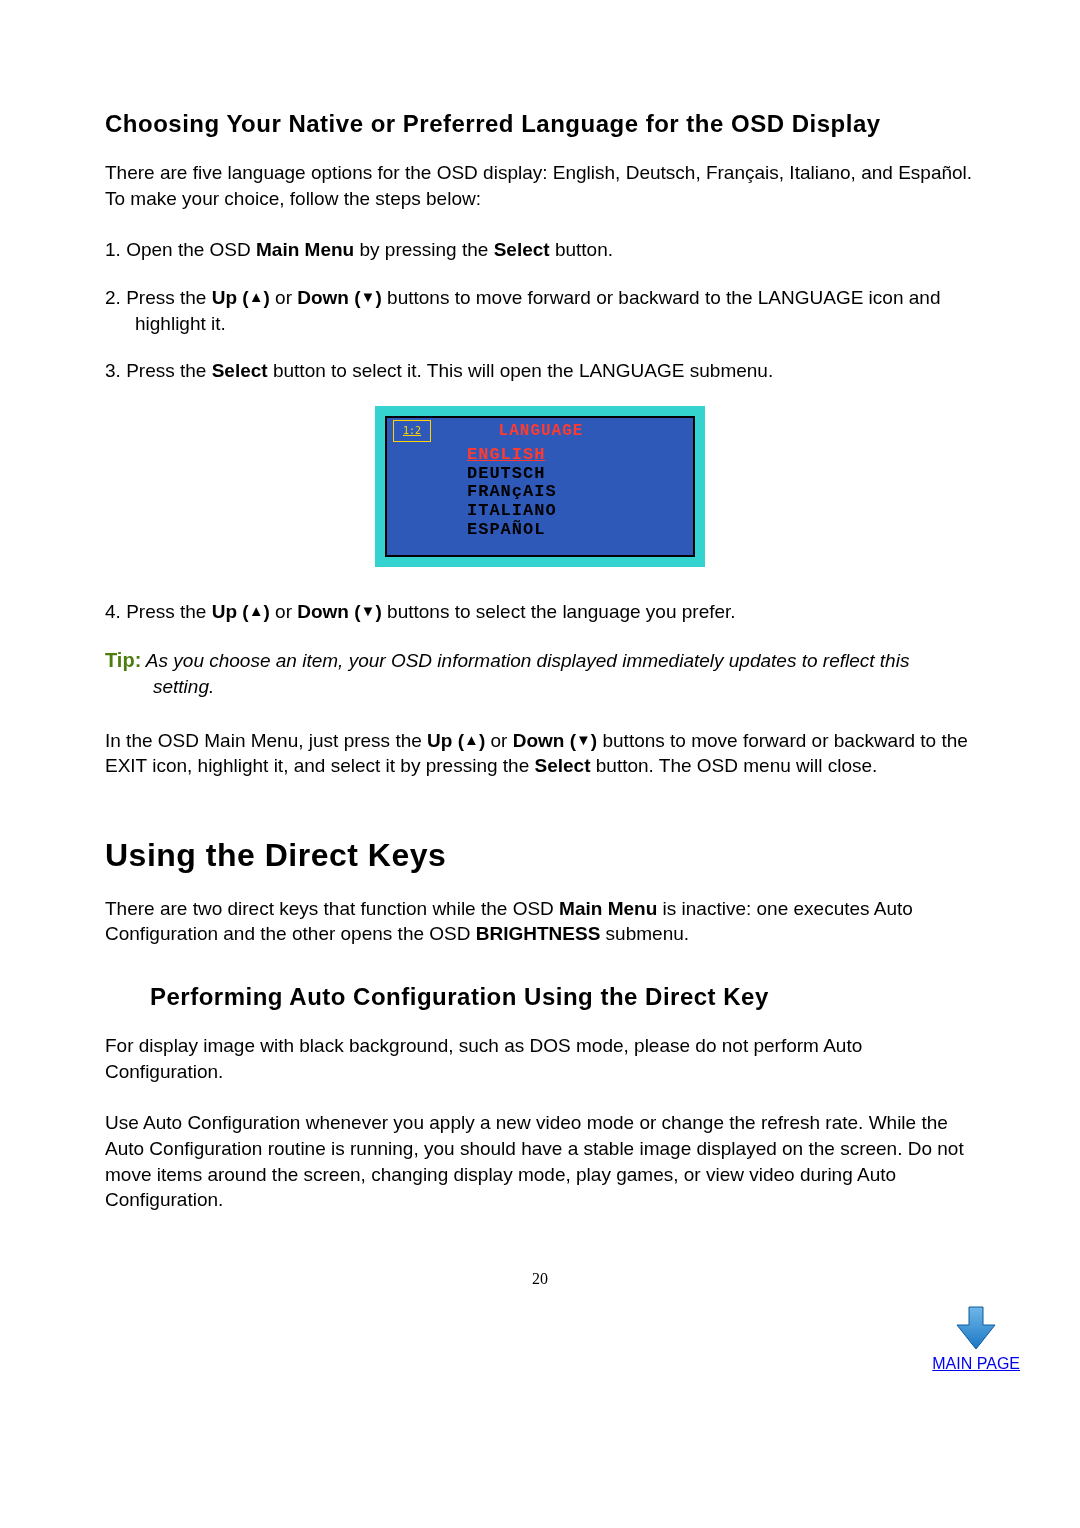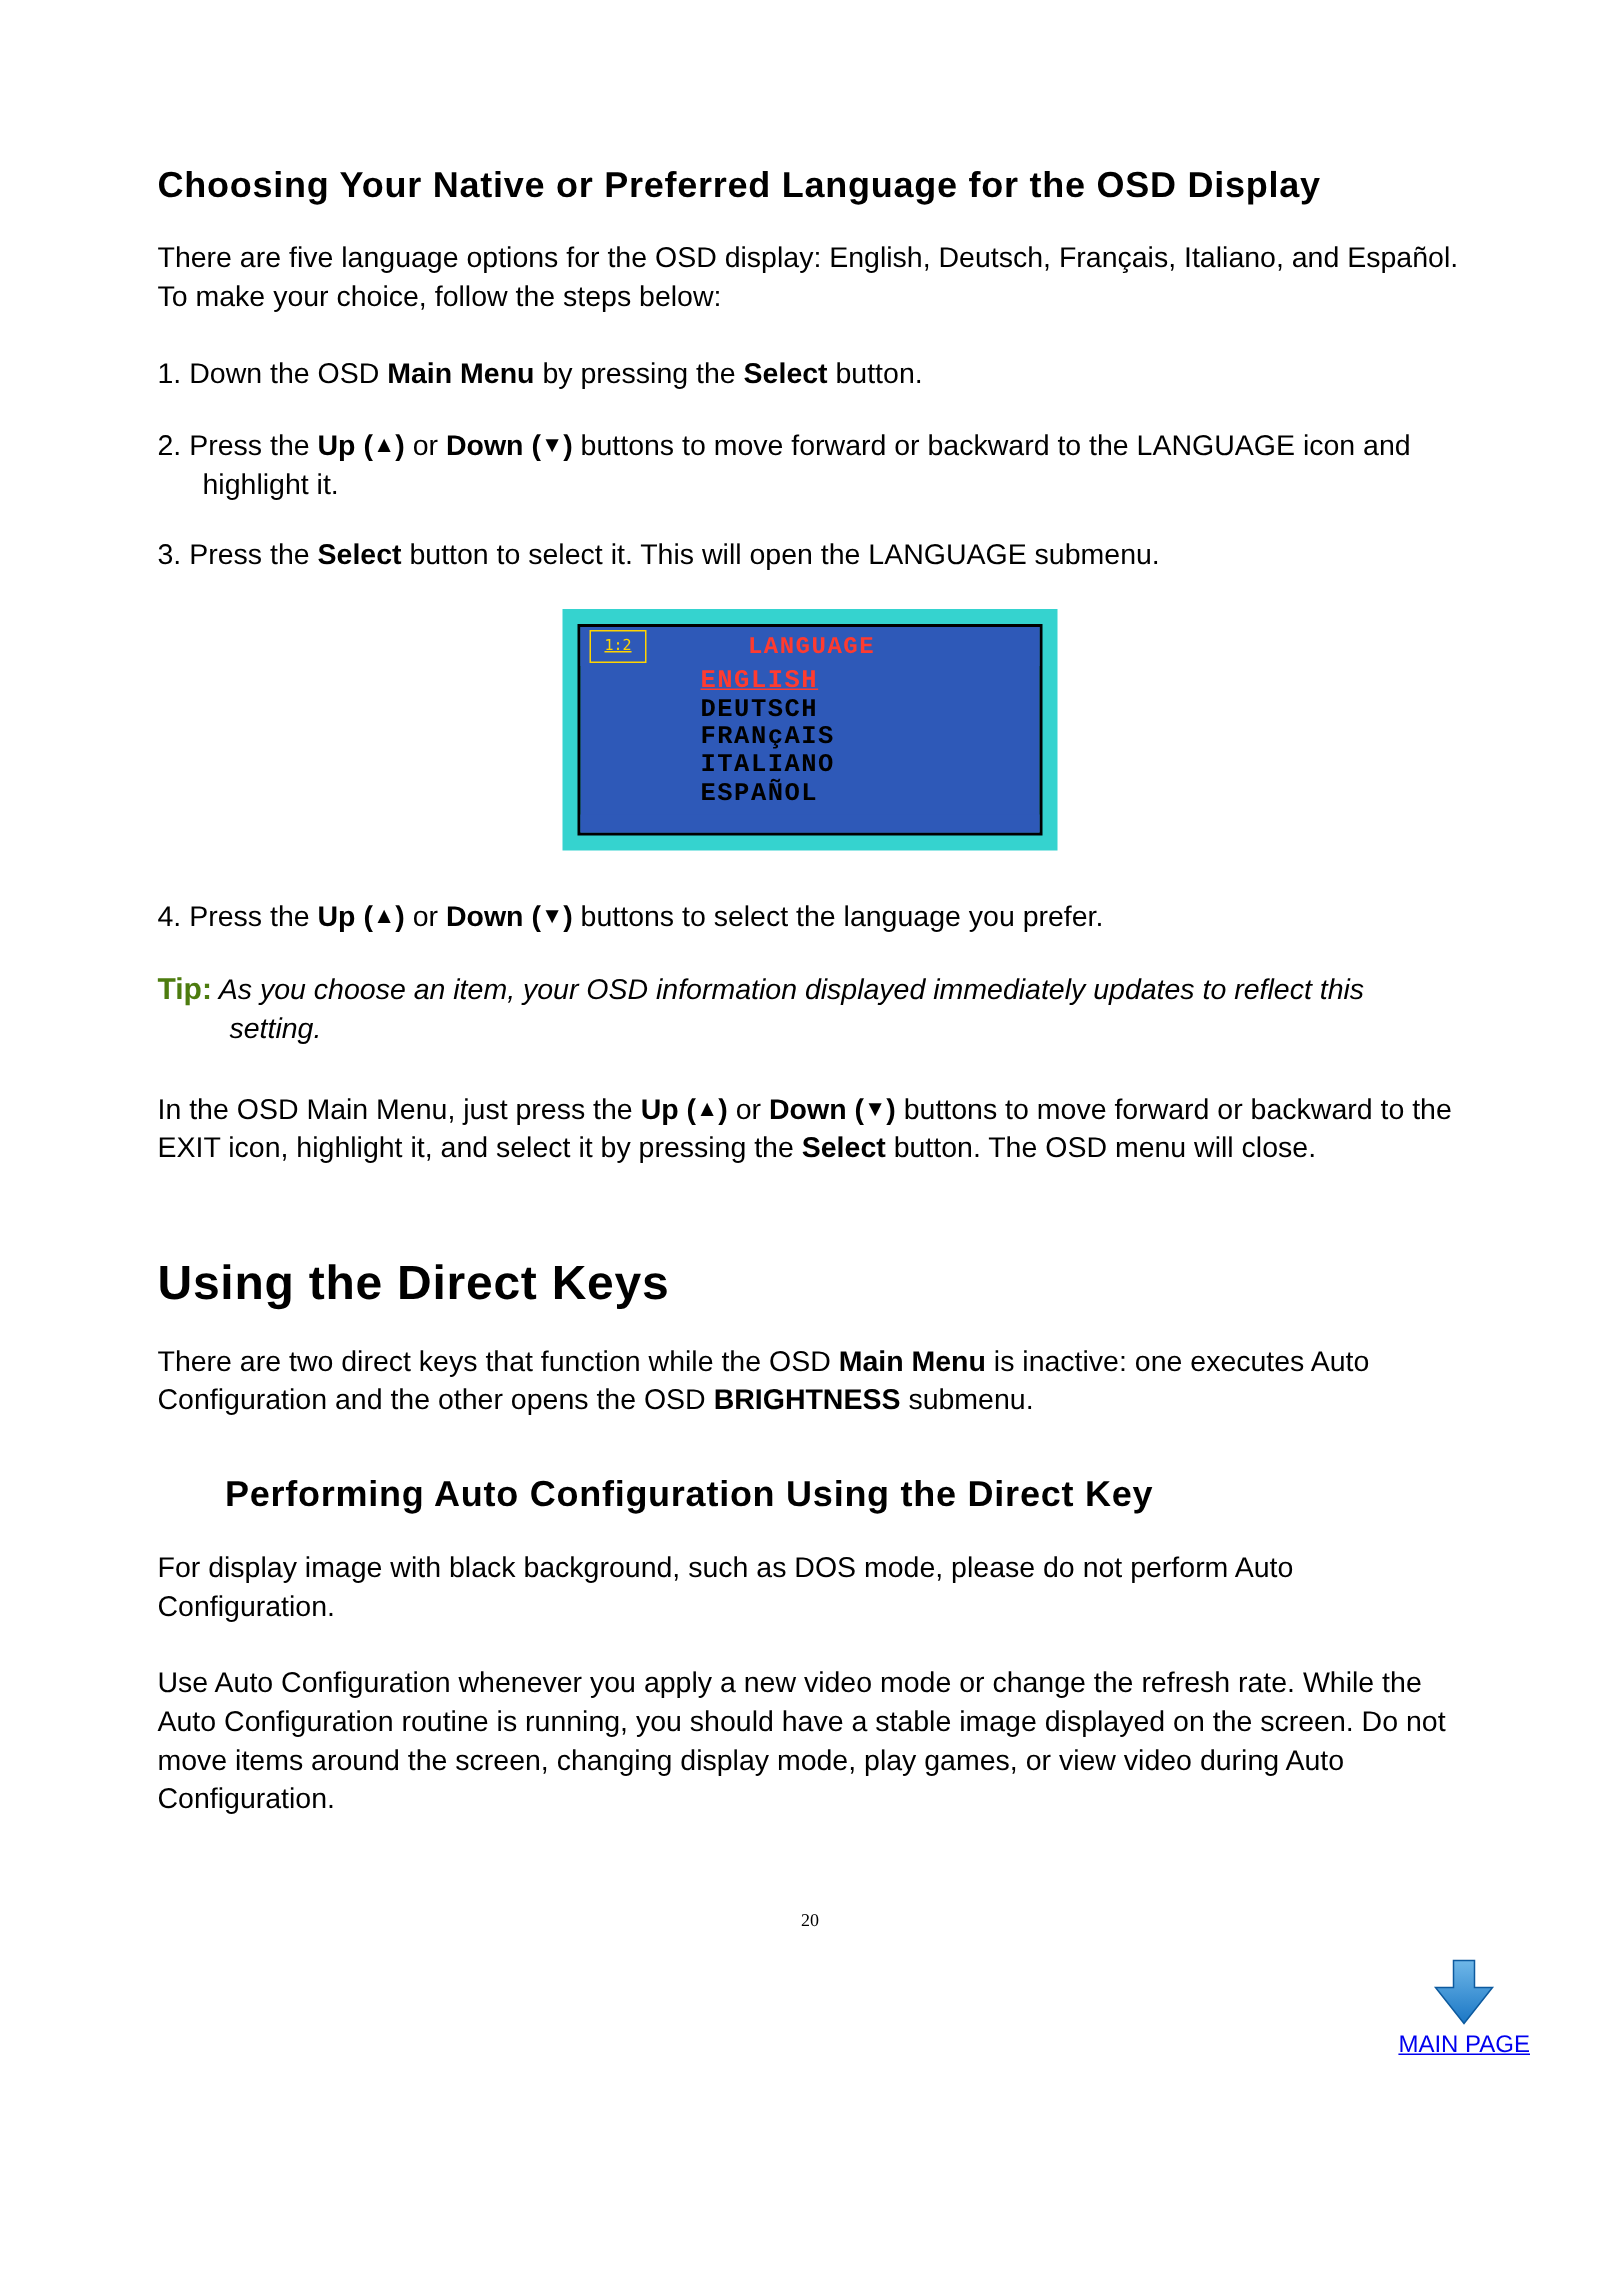--- a/index.html
+++ b/index.html
@@ -103,21 +103,21 @@
     color:#000;
   }
   .osd-item{line-height:1.1;white-space:nowrap;}
   .osd-item.selected{color:#ff3b2f;text-decoration:underline;}
   
   .pagenum{
     position:absolute;
     left:0;right:0;
     bottom:240px;
     text-align:center;
-    font-size:12px;
+    font-size:16px;
     font-family:"Times New Roman",serif;
   }
   
   .mainpage{
     position:absolute;
     right:60px;
     bottom:155px;
     text-align:center;
     font-size:16px;
   }
@@ -127,21 +127,21 @@
 <body>
 
 <div class="page">
 
   <h2 class="subsection">Choosing Your Native or Preferred Language for the OSD Display</h2>
 
   <p class="body">There are five language options for the OSD display: English, Deutsch, Français, Italiano, and Español. To make your choice, follow the steps below:</p>
 
   <ol class="steps">
     <li>
-      <span>1.</span><span>  Down the OSD </span><span class="bold">Main Menu</span><span> by pressing the </span><span class="bold">Select</span><span> button.</span>
+      <span>1.</span><span>  Open the OSD </span><span class="bold">Main Menu</span><span> by pressing the </span><span class="bold">Select</span><span> button.</span>
     </li>
     <li>
       <span>2.</span><span>  Press the </span><span class="bold">Up (</span><span class="bold tri">▲</span><span class="bold">)</span><span> or </span><span class="bold">Down (</span><span class="bold tri">▼</span><span class="bold">)</span><span> buttons to move forward or backward to the LANGUAGE icon and highlight it.</span>
     </li>
     <li>
       <span>3.</span><span>  Press the </span><span class="bold">Select</span><span> button to select it. This will open the LANGUAGE submenu.</span>
     </li>
   </ol>
 
   <div class="osd-wrap">

